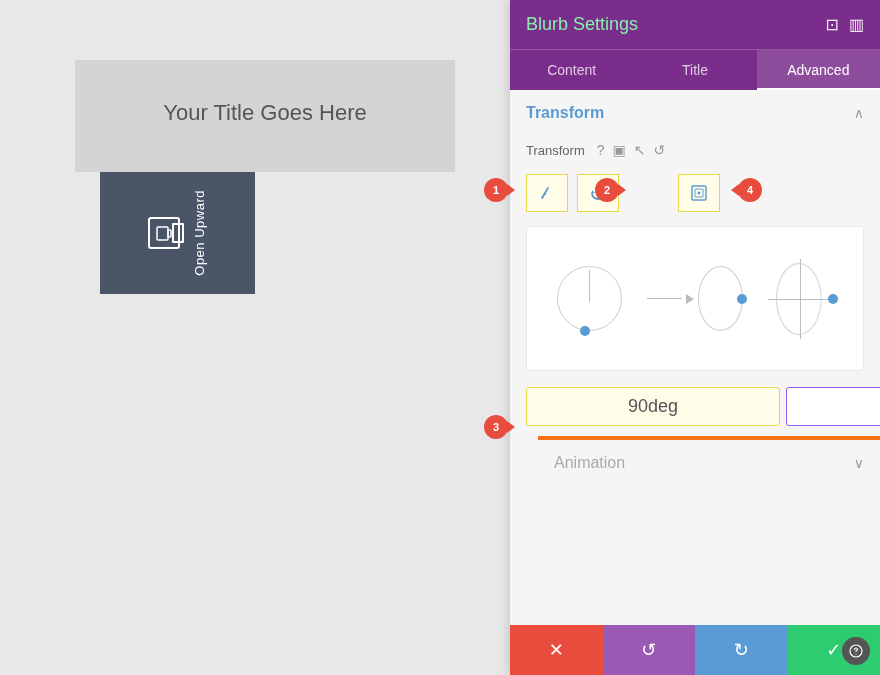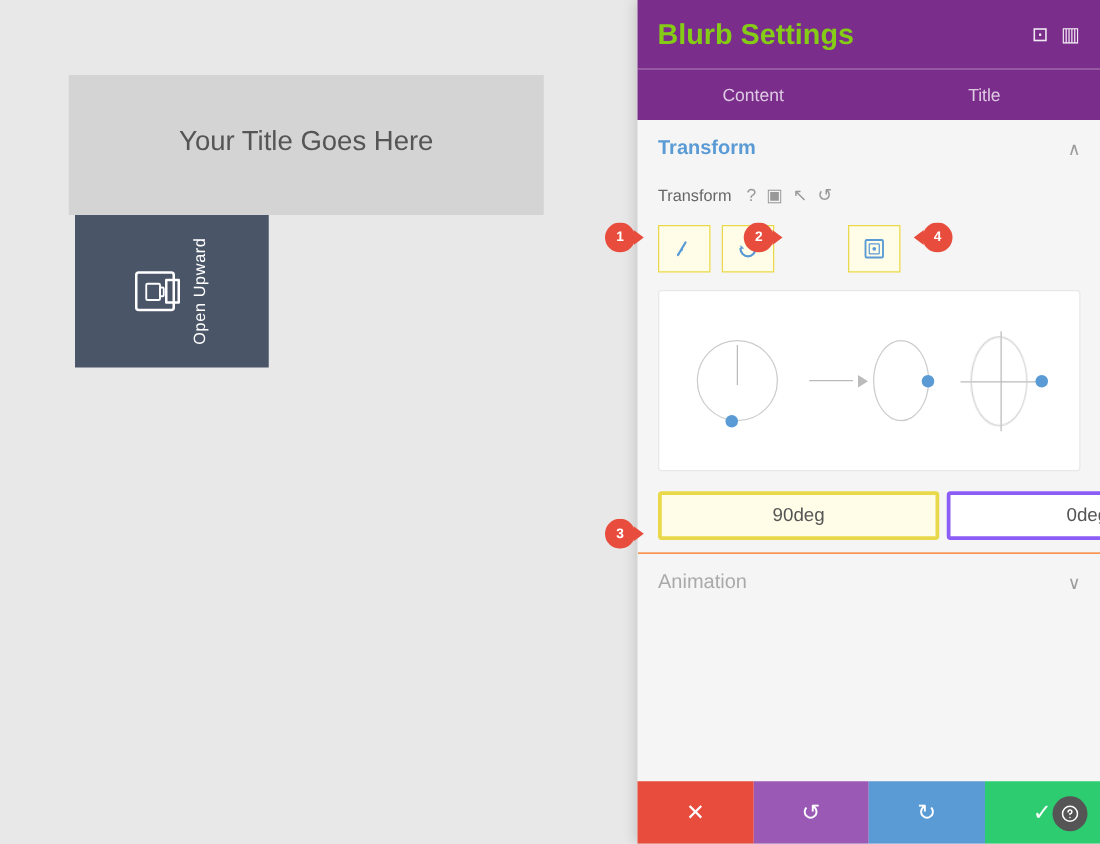--- a/index.html
+++ b/index.html
@@ -17,20 +17,21 @@
       position: absolute;
       left: 0; top: 0;
       width: 490px;
       height: 671px;
       background: #e8e8e8;
       display: flex;
       flex-direction: column;
       align-items: center;
       justify-content: flex-start;
       padding-top: 60px;
+      padding-left: 40px;
     }
 
     .blurb-card {
       width: 380px;
       background: #d4d4d4;
       padding: 40px 40px 30px;
       text-align: center;
     }
 
     .blurb-card h2 {
@@ -104,23 +105,23 @@
     
     .panel-header {
       background: #7b2d8b;
       padding: 14px 16px;
       display: flex;
       align-items: center;
       justify-content: space-between;
     }
 
     .panel-title {
-      color: #84cc16;
-      font-size: 23px;
-      font-weight: 700;
+      color: #86efac;
+      font-size: 18px;
+      font-weight: 400;
     }
 
     .panel-header-icons {
       display: flex;
       gap: 10px;
     }
 
     .panel-header-icons span {
       color: white;
       font-size: 16px;
@@ -328,40 +329,41 @@
     .input-row {
       display: flex;
       align-items: center;
       padding: 4px 16px 10px;
       gap: 6px;
     }
 
     .deg-input {
       flex: 1;
       padding: 8px 10px;
-      border: 3px solid #8b5cf6;
+      border: 1px solid #8b5cf6;
       border-radius: 3px;
-      font-size: 15px;
+      font-size: 18px;
       color: #555;
       text-align: center;
       background: white;
     }
 
     .deg-input.highlight {
       background: #fffde7;
       border-color: #e8d84a;
     }
 
     
     .animation-header {
       display: flex;
       align-items: center;
       justify-content: space-between;
       padding: 14px 16px;
-      border-top: 1px solid #f97316;
+      border-top: 4px solid #f97316;
+      margin-left: 28px;
     }
 
     .animation-title {
       color: #aaa;
       font-size: 16px;
     }
 
     
     .panel-footer {
       display: flex;
@@ -427,20 +429,23 @@
       <span>▥</span>
     </div>
   </div>
 
   <div class="panel-tabs">
     <div class="panel-tab">
       <span>Content</span>
     </div>
     <div class="panel-tab">
       <span>Title</span>
+    </div>
+    <div class="panel-tab active">
+      <span>Advanced</span>
     </div>
   </div>
 
   <div class="panel-body">
 
     <div class="section-header">
       <span class="section-title">Transform</span>
       <span class="section-toggle">∧</span>
     </div>
 

